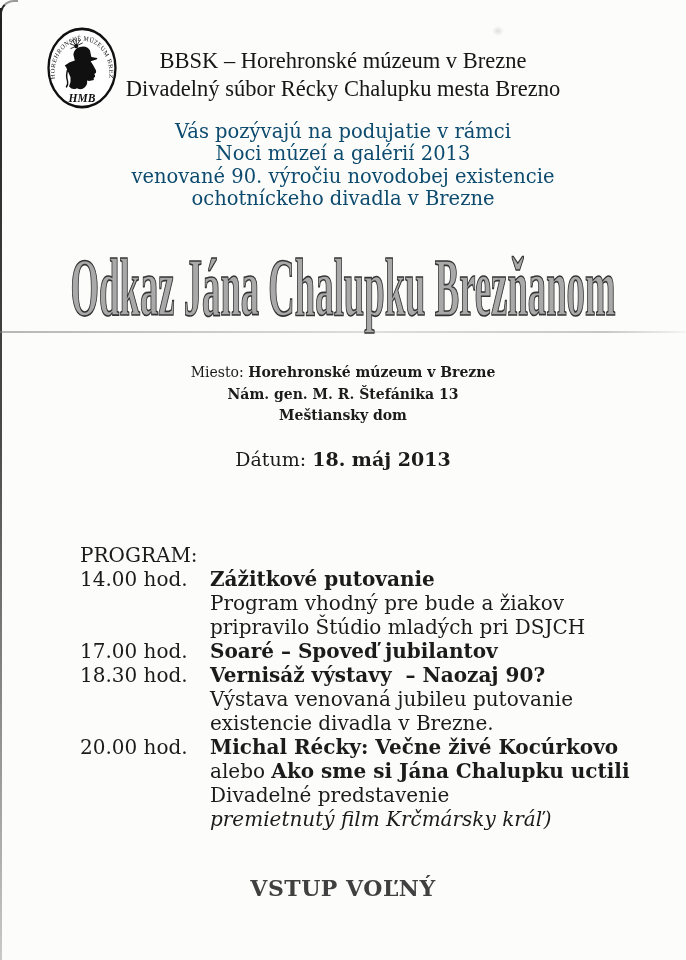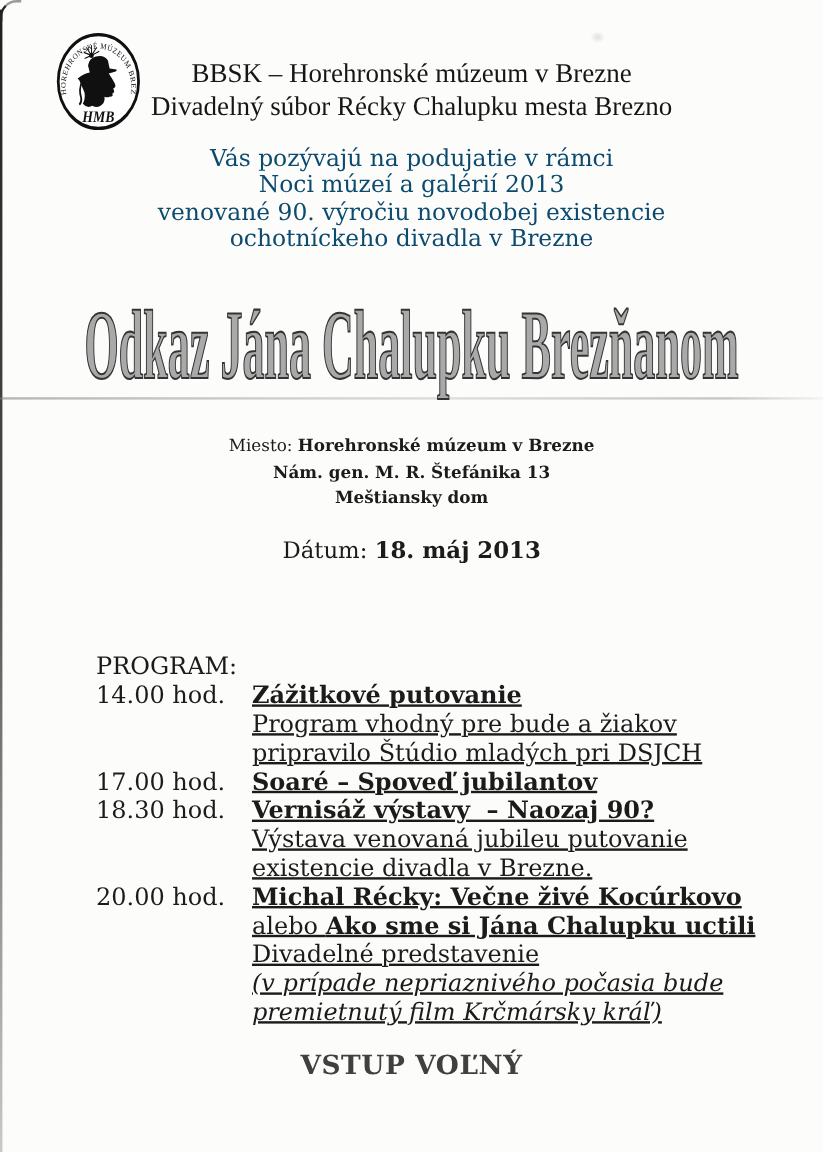--- a/index.html
+++ b/index.html
@@ -36,21 +36,21 @@
     font-size:14px;line-height:21.6px;}
   .datum{position:absolute;left:0;right:0;top:448px;text-align:center;font-size:19px;}
   b,.seg-b{font-weight:bold;}
   .seg-i{font-style:italic;}
   
   .program{position:absolute;left:80px;top:515px;width:566px;
     font-size:20px;line-height:24px;margin-top:28px;}
   .prog-heading{line-height:24px;}
   .prog-row{display:flex;align-items:flex-start;}
   .prog-time{width:130px;flex:none;}
-  .prog-content{flex:1;text-decoration:underline;}
+  .prog-content{flex:1;}
   
   .footer{position:absolute;left:0;right:0;top:875px;text-align:center;
     font-size:22px;font-weight:bold;letter-spacing:.5px;color:#404040;}
   .smudge{position:absolute;left:492px;top:26px;width:12px;height:10px;
     background:radial-gradient(ellipse at center,rgba(120,120,115,.22),rgba(120,120,115,0) 70%);}
 </style>
 </head>
 <body>
 
 <div class="page">
@@ -147,21 +147,20 @@
             <div><span class="seg-r">Výstava venovaná jubileu putovanie</span></div>
             <div><span class="seg-r">existencie divadla v Brezne.</span></div>
           </div>
         </div>
         <div class="prog-row">
           <div class="prog-time">20.00 hod.</div>
           <div class="prog-content">
             <div><span class="seg-b">Michal Récky: Večne živé Kocúrkovo</span></div>
             <div><span class="seg-r">alebo </span><span class="seg-b">Ako sme si Jána Chalupku uctili</span></div>
             <div><span class="seg-r">Divadelné predstavenie</span></div>
-            <div><span class="seg-i">(v prípade nepriaznivého počasia bude</span></div>
             <div><span class="seg-i">premietnutý film Krčmársky kráľ)</span></div>
           </div>
         </div>
       </div>
   </div>
 
   <div class="footer">VSTUP VOĽNÝ</div>
 
 </div>
 

